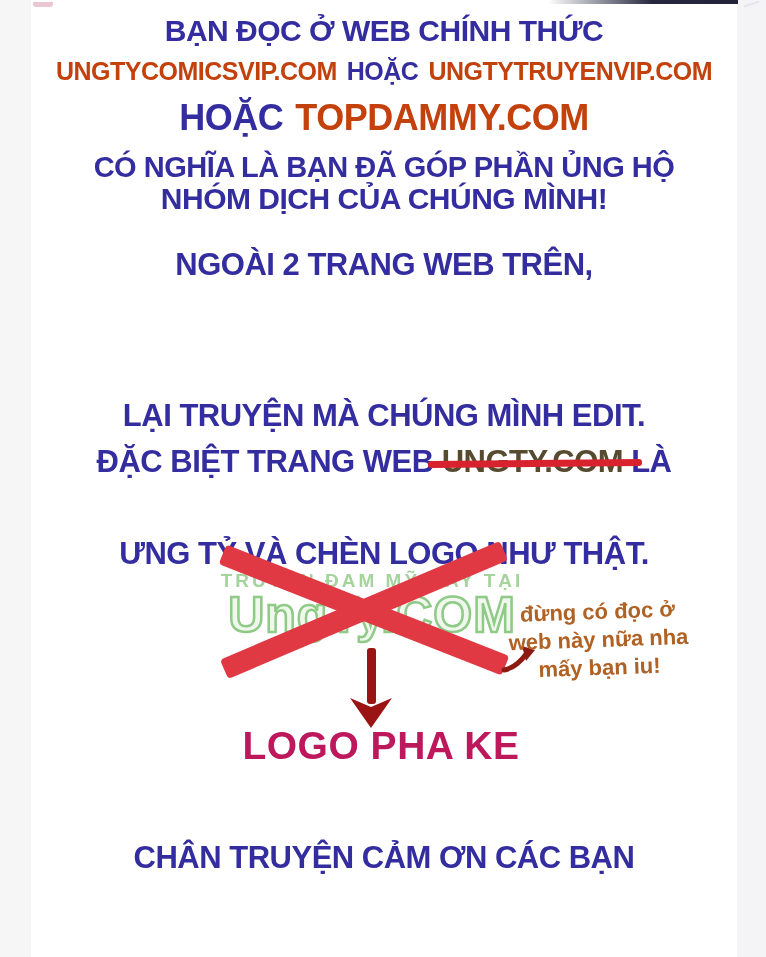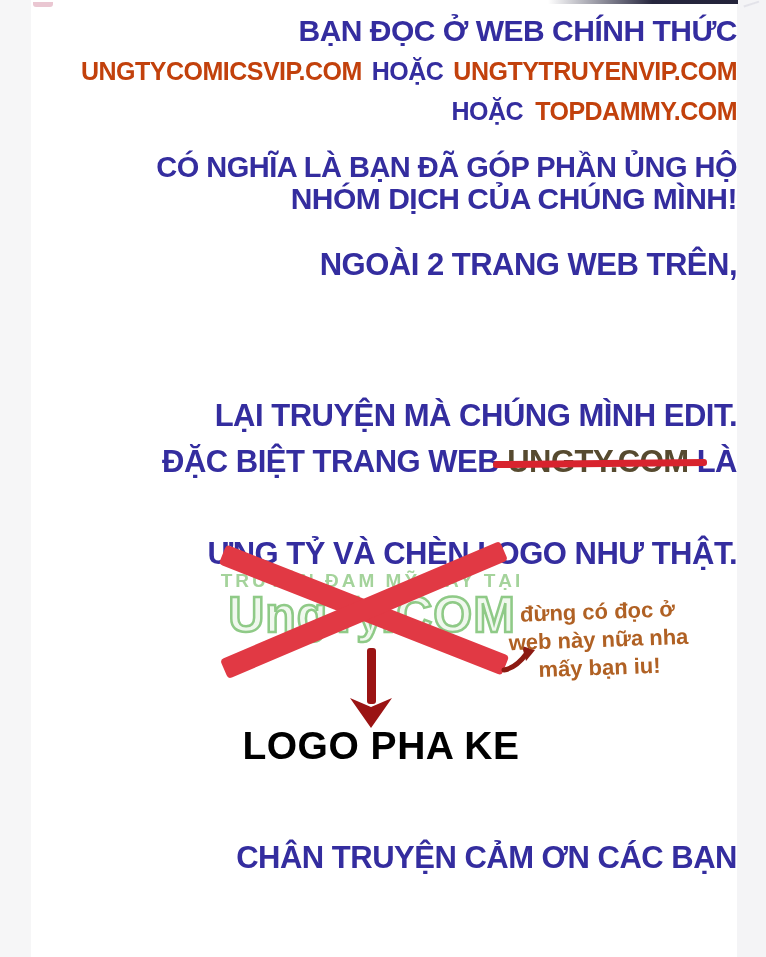--- a/index.html
+++ b/index.html
@@ -14,21 +14,21 @@
   
   .topline { position:absolute; top:0; left:548px; width:190px; height:4px;
              background:linear-gradient(to right, rgba(38,38,62,0), #26263e 55%, #23233a); }
   .pink-smudge { position:absolute; top:2px; left:33px; width:20px; height:5px;
                  background:#eac7d2; border-radius:0 0 3px 3px; }
   .corner-mark { position:absolute; top:3px; right:6px; width:16px; height:6px;
                  border-top:2px solid #dcdce4; transform:rotate(-18deg); opacity:.7; }
 
   .content { position:absolute; left:31px; right:29px; top:0; bottom:0; }
 
-  .ln { position:absolute; left:0; right:0; text-align:right; white-space:nowrap;
+  .ln { position:absolute; left:0; right:0; text-align:center; white-space:nowrap;
         font-weight:bold; letter-spacing:-0.5px; color:#342d9f; font-size:31px; }
   .blue { color:#342d9f; }
   .red  { color:#c2410c; }
   .or   { color:#342d9f; margin:0 10px; }
 
   .fake-domain { color:#564a2f; position:relative; display:inline-block; margin:0 8px; }
   .fake-domain::after { content:""; position:absolute; left:-14px; right:-18px; top:45%;
                         height:7px; background:#d8232e; border-radius:3px; transform:rotate(-0.6deg); }
 
   
@@ -47,21 +47,21 @@
   .xbar.a { transform:translate(-50%,-50%) rotate(21.5deg); }
   .xbar.b { transform:translate(-50%,-50%) rotate(-23deg); }
 
   
   .note { position:absolute; left:455px; top:598px; width:225px; text-align:center;
           font-weight:bold; font-size:22px; line-height:28px; color:#b06124;
           transform:rotate(-2deg); white-space:nowrap; }
 
   .caption { position:absolute; top:724px; left:0; right:0; text-align:center;
              transform:translateX(-3px); font-weight:bold; font-size:39px;
-             letter-spacing:0.5px; color:#000000; white-space:nowrap; }
+             letter-spacing:0.5px; color:#be185d; white-space:nowrap; }
 
   .down-arrow-svg  { position:absolute; left:317px; top:648px; }
   .curve-arrow-svg { position:absolute; left:470px; top:643px; }
 </style>
 </head>
 <body>
 
 <div class="page">
 
   <div class="strip left"></div>
@@ -71,21 +71,21 @@
   <div class="corner-mark"></div>
 
   <div class="content">
 
     <div class="ln blue" style="top:14px; font-size:30px;">BẠN ĐỌC Ở WEB CHÍNH THỨC</div>
 
     <div class="ln" style="top:57px; font-size:25px;">
       <span class="red">UNGTYCOMICSVIP.COM</span><span class="or">HOẶC</span><span class="red">UNGTYTRUYENVIP.COM</span>
     </div>
 
-    <div class="ln" style="top:97px; font-size:25px;">
+    <div class="ln" style="top:97px; font-size:36px;">
       <span class="blue" style="margin-right:12px;">HOẶC</span><span class="red">TOPDAMMY.COM</span>
     </div>
 
     <div class="ln blue" style="top:139px; font-size:29px;margin-top:12px;">CÓ NGHĨA LÀ BẠN ĐÃ GÓP PHẦN ỦNG HỘ</div>
     <div class="ln blue" style="top:182px; font-size:30px;">NHÓM DỊCH CỦA CHÚNG MÌNH!</div>
 
     <div class="ln blue" style="top:247px;">NGOÀI 2 TRANG WEB TRÊN,</div>
 
     <div class="ln blue" style="top:398px;">LẠI TRUYỆN MÀ CHÚNG MÌNH EDIT.</div>
 

